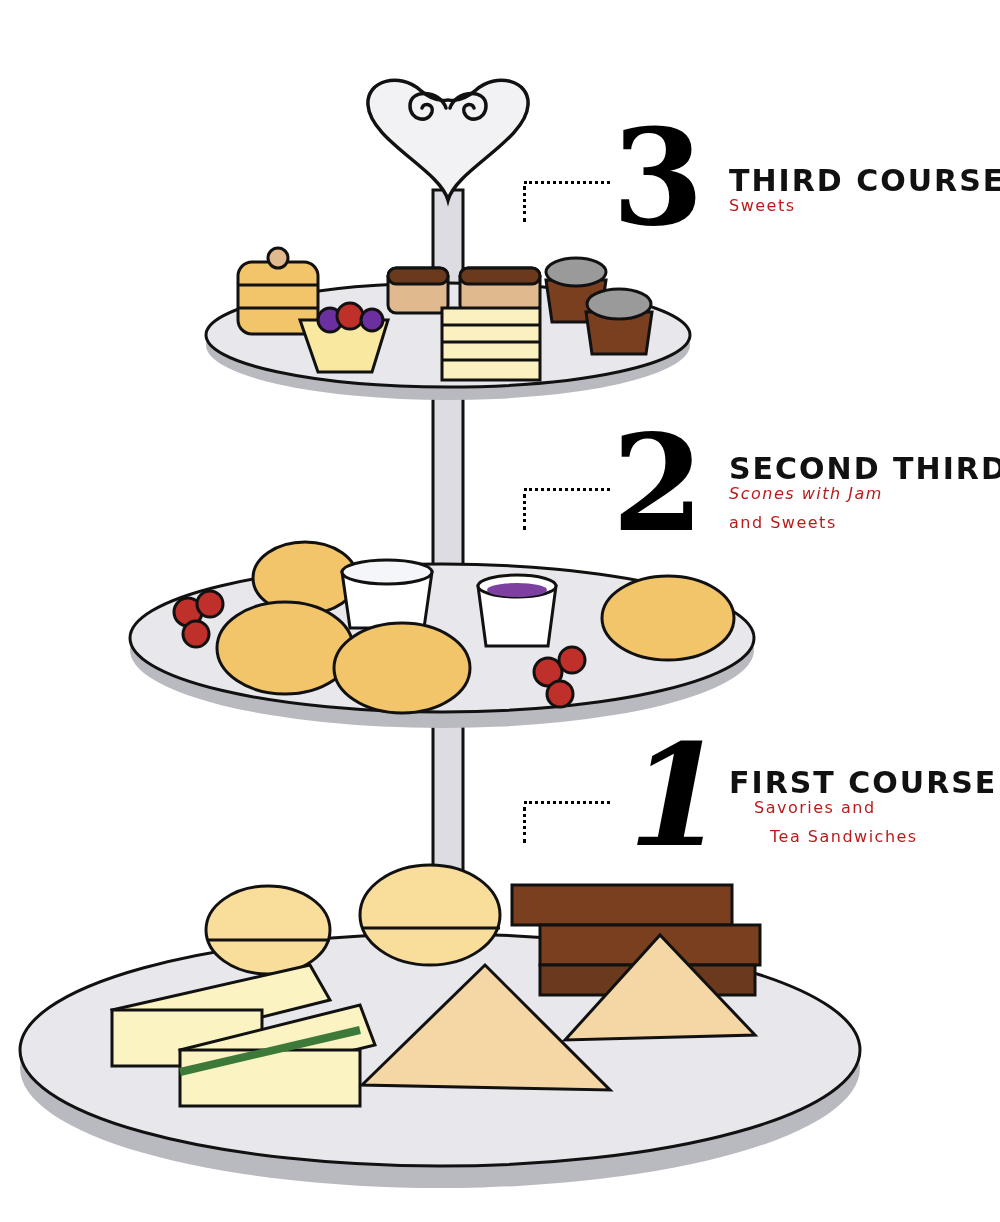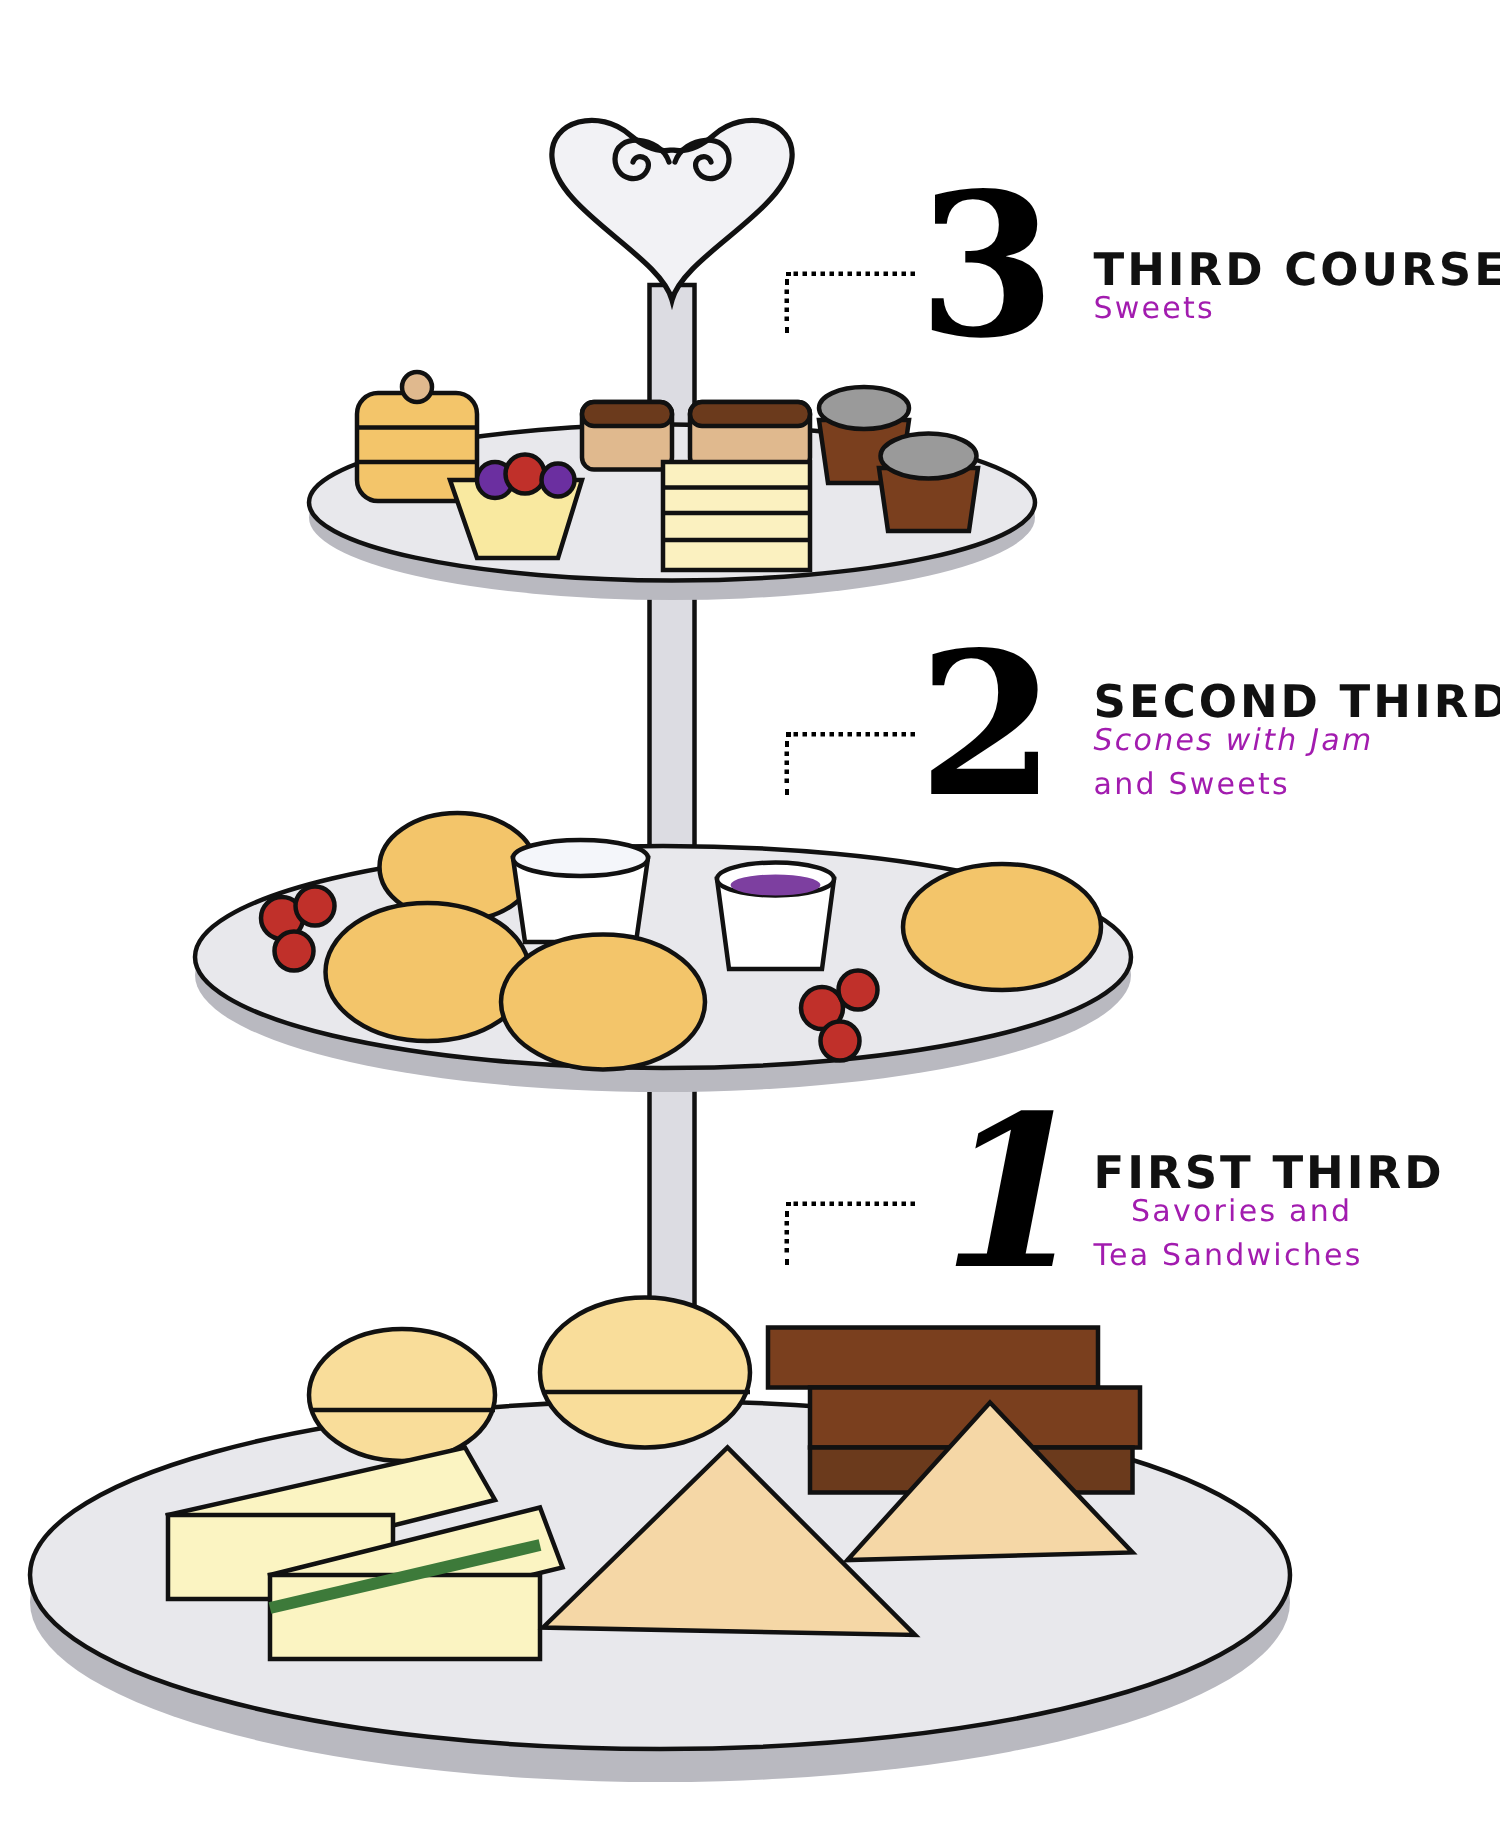--- a/index.html
+++ b/index.html
@@ -1,20 +1,20 @@
 <!DOCTYPE html>
 <html><head>
 <meta charset="utf-8">
 <style>
   html, body { margin:0; padding:0; background:#ffffff; }
   body { width:1000px; height:1222px; position:relative; overflow:hidden; font-family:"Liberation Sans", sans-serif; }
   #stage { position:absolute; left:0; top:0; width:1000px; height:1222px; }
   .numeral { position:absolute; font-family:"DejaVu Serif", serif; font-weight:bold; color:#000; line-height:1; }
   .course-title { position:absolute; font-family:"DejaVu Sans", sans-serif; font-weight:bold; font-size:30px; letter-spacing:2px; color:#111; white-space:nowrap; }
-  .course-desc { position:absolute; font-family:"DejaVu Sans", sans-serif; font-size:20px; letter-spacing:1.5px; color:#a21caf; line-height:29px; white-space:nowrap; }
+  .course-desc { position:absolute; font-family:"DejaVu Sans", sans-serif; font-size:16px; letter-spacing:1.5px; color:#b91c1c; line-height:29px; white-space:nowrap; }
   .dots-h { position:absolute; height:3px; border-top:3px dotted #000; }
   .dots-v { position:absolute; width:3px; border-left:3px dotted #000; }
 </style>
 </head>
 <body>
 
 <div id="stage">
 
   <svg width="1000" height="1222" viewBox="0 0 1000 1222" style="position:absolute;left:0;top:0">
 
@@ -128,18 +128,18 @@
     <div class="numeral" style="left:612px; top:418px; font-size:132px;">2</div>
     <div class="course-title" style="left:729px; top:451px;">SECOND THIRD</div>
     <div class="course-desc" style="left:729px; top:479px;font-style:italic;">Scones with Jam</div>
     <div class="course-desc" style="left:729px; top:508px;">and Sweets</div>
   </div>
 
   <div>
     <div class="dots-h" style="left:524px; top:801px; width:86px;"></div>
     <div class="dots-v" style="left:523px; top:807px; height:36px;"></div>
     <div class="numeral" style="left:628px; top:726px; font-size:140px; font-style:italic;">1</div>
-    <div class="course-title" style="left:729px; top:765px;">FIRST THIRD</div>
+    <div class="course-title" style="left:729px; top:765px;">FIRST COURSE</div>
     <div class="course-desc" style="left:754px; top:793px;">Savories and</div>
-    <div class="course-desc" style="left:729px; top:822px;">Tea Sandwiches</div>
+    <div class="course-desc" style="left:770px; top:822px;">Tea Sandwiches</div>
   </div>
 
 </div>
 
 </body></html>

